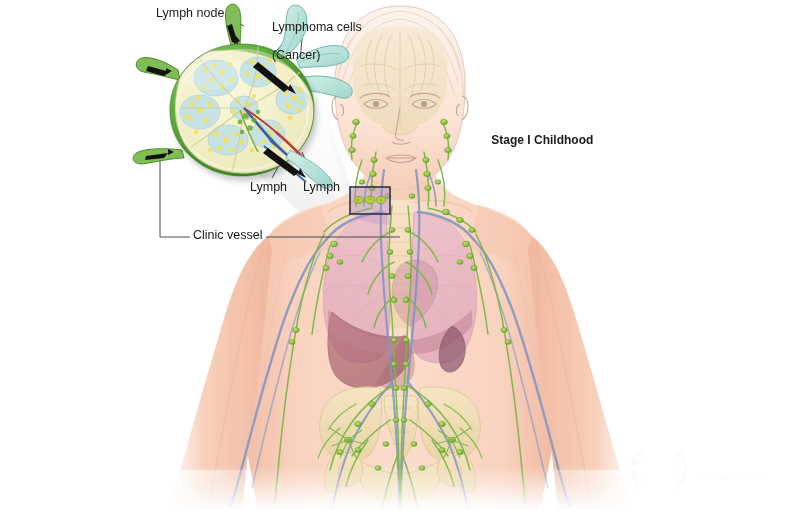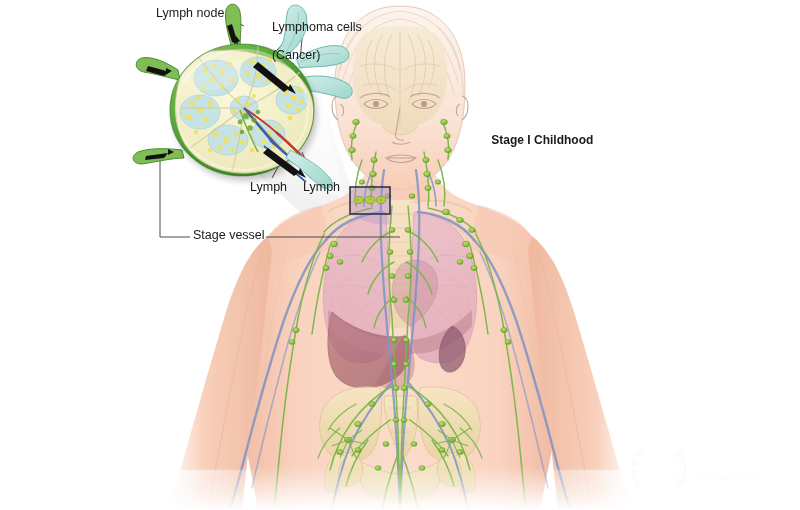--- a/index.html
+++ b/index.html
@@ -619,21 +619,21 @@
 
   <div class="lbl lbl-sm" id="lbl-lymphoma">
     <span>Lymphoma cells</span><br>
     <span>(Cancer)</span>
   </div>
 
   <div class="lbl lbl-sm" id="lbl-artery">Lymph</div>
 
   <div class="lbl lbl-sm" id="lbl-vein">Lymph</div>
 
-  <div class="lbl lbl-sm" id="lbl-vessel">Stage vessel</div>
+  <div class="lbl lbl-sm" id="lbl-vessel">Clinic vessel</div>
 
   <div class="lbl lbl-title" id="lbl-title">
     <span>Stage I Childhood</span><br>
   </div>
 
   <div class="wm">
     <svg viewBox="0 0 160 66" width="160" height="66">
       <g stroke="#fbfbfb" stroke-width="2.6" fill="none" opacity="0.9">
         <path d="M12 52 C2 42 2 24 12 14"></path>
         <path d="M50 52 C60 42 60 24 50 14"></path>

